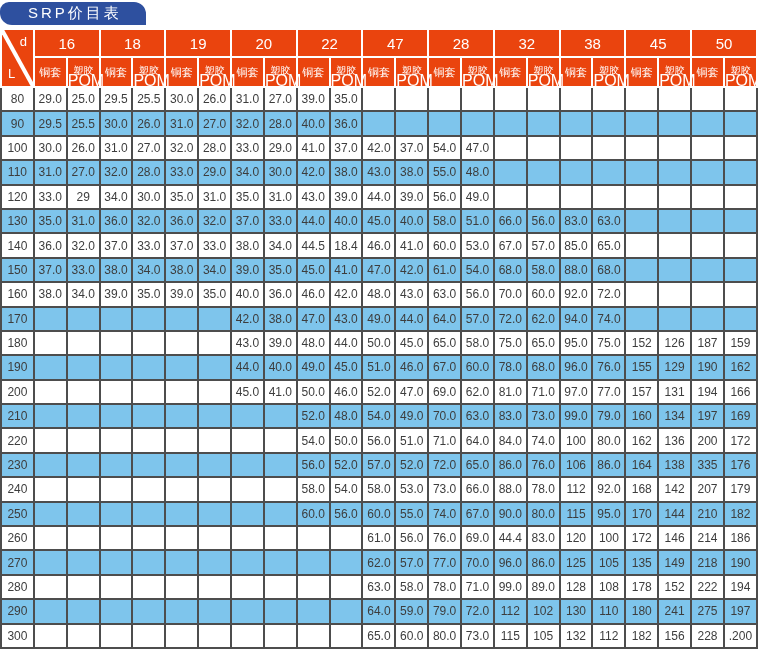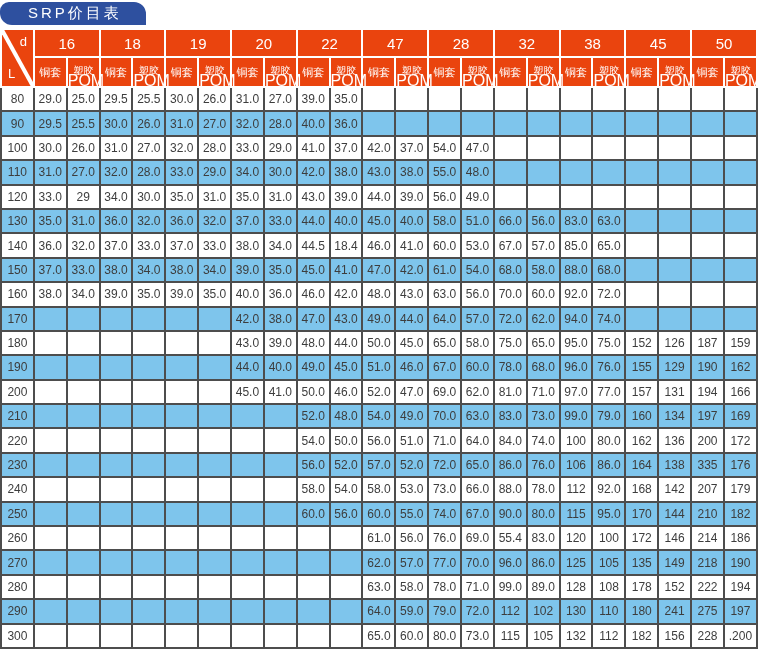--- a/index.html
+++ b/index.html
@@ -632,21 +632,21 @@
         <td></td>
         <td></td>
         <td></td>
         <td></td>
         <td></td>
         <td></td>
         <td>61.0</td>
         <td>56.0</td>
         <td>76.0</td>
         <td>69.0</td>
-        <td>55.4</td>
+        <td>44.4</td>
         <td>83.0</td>
         <td>120</td>
         <td>100</td>
         <td>172</td>
         <td>146</td>
         <td>214</td>
         <td>186</td>
       </tr>
       <tr>
         <th>270</th>

